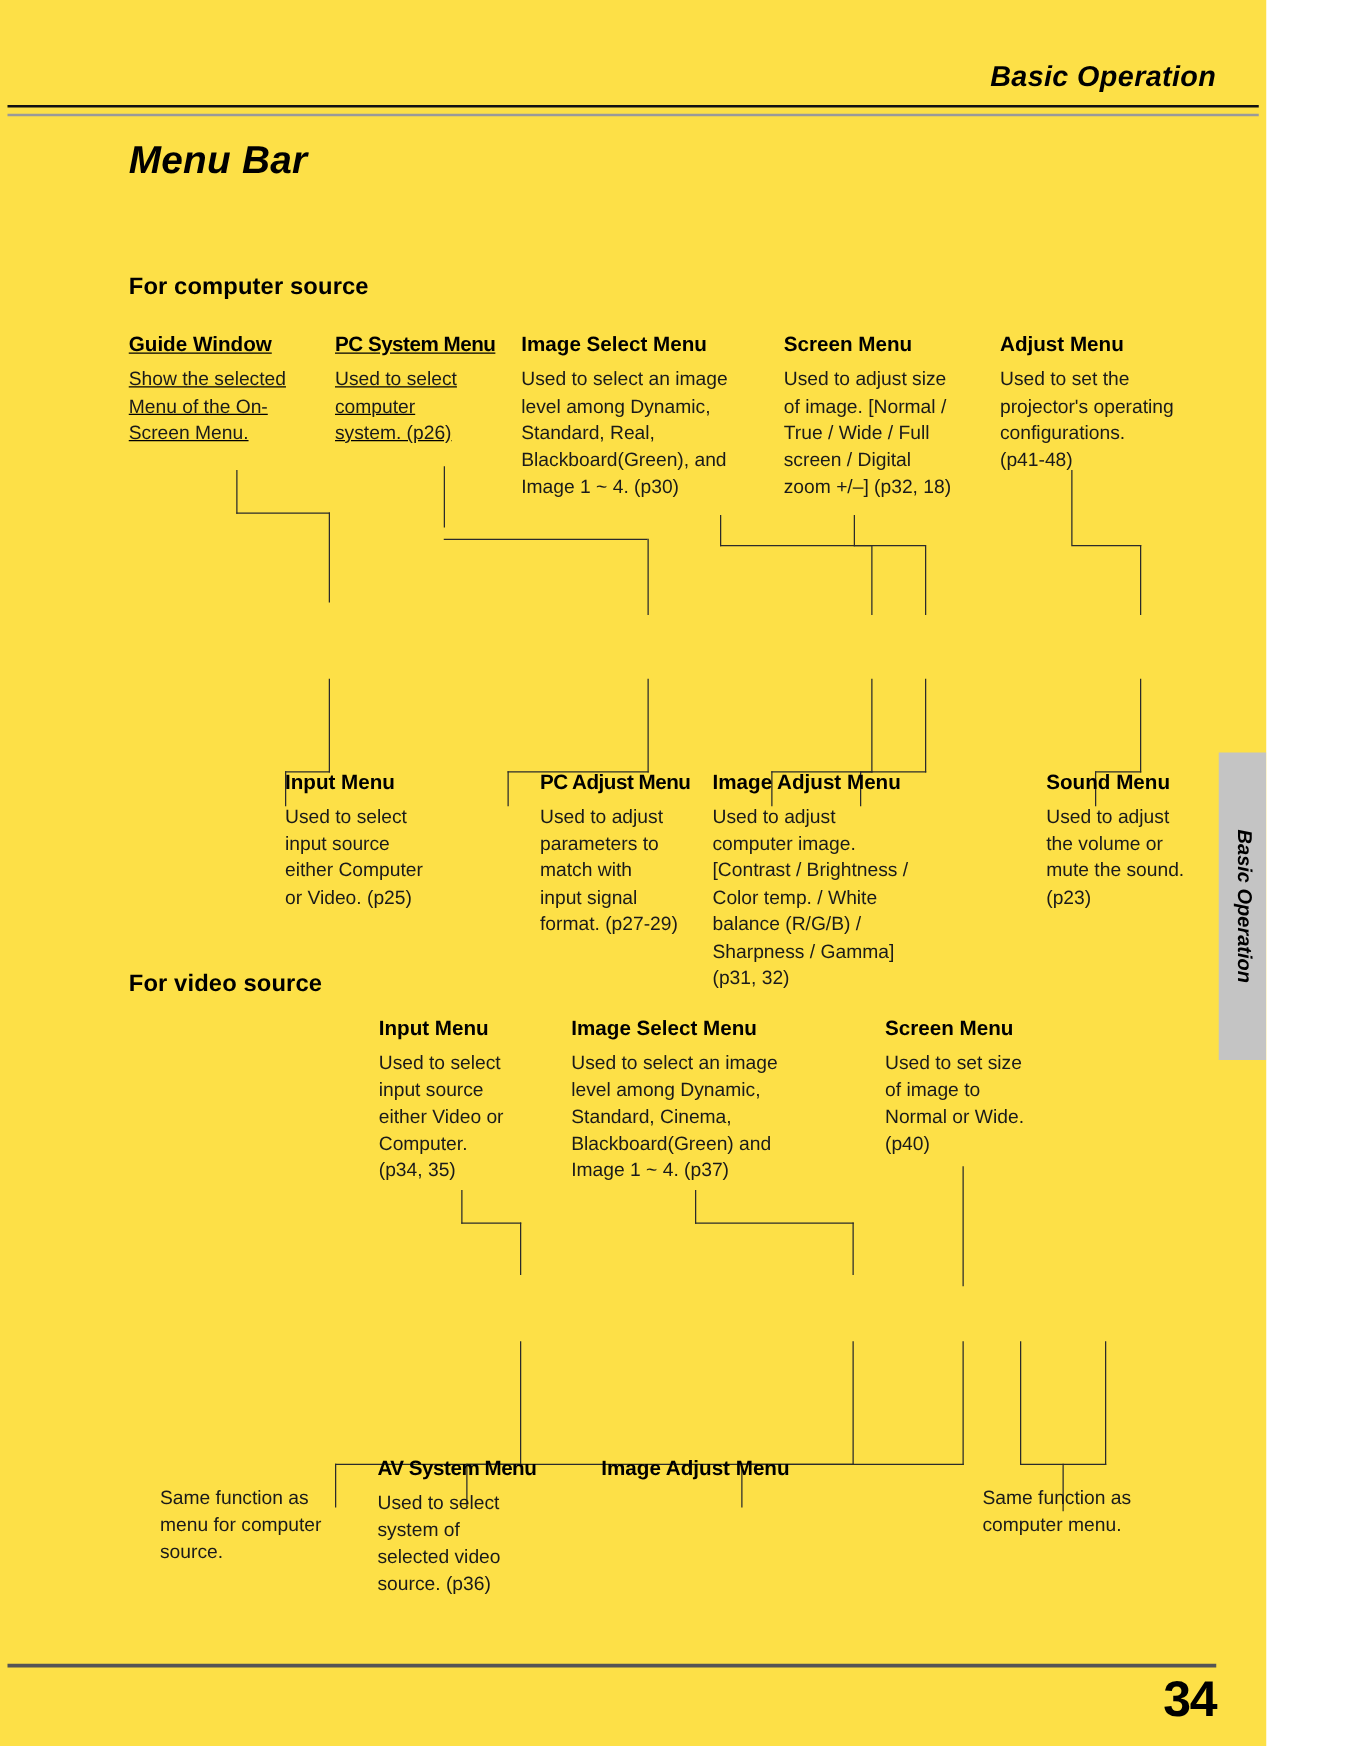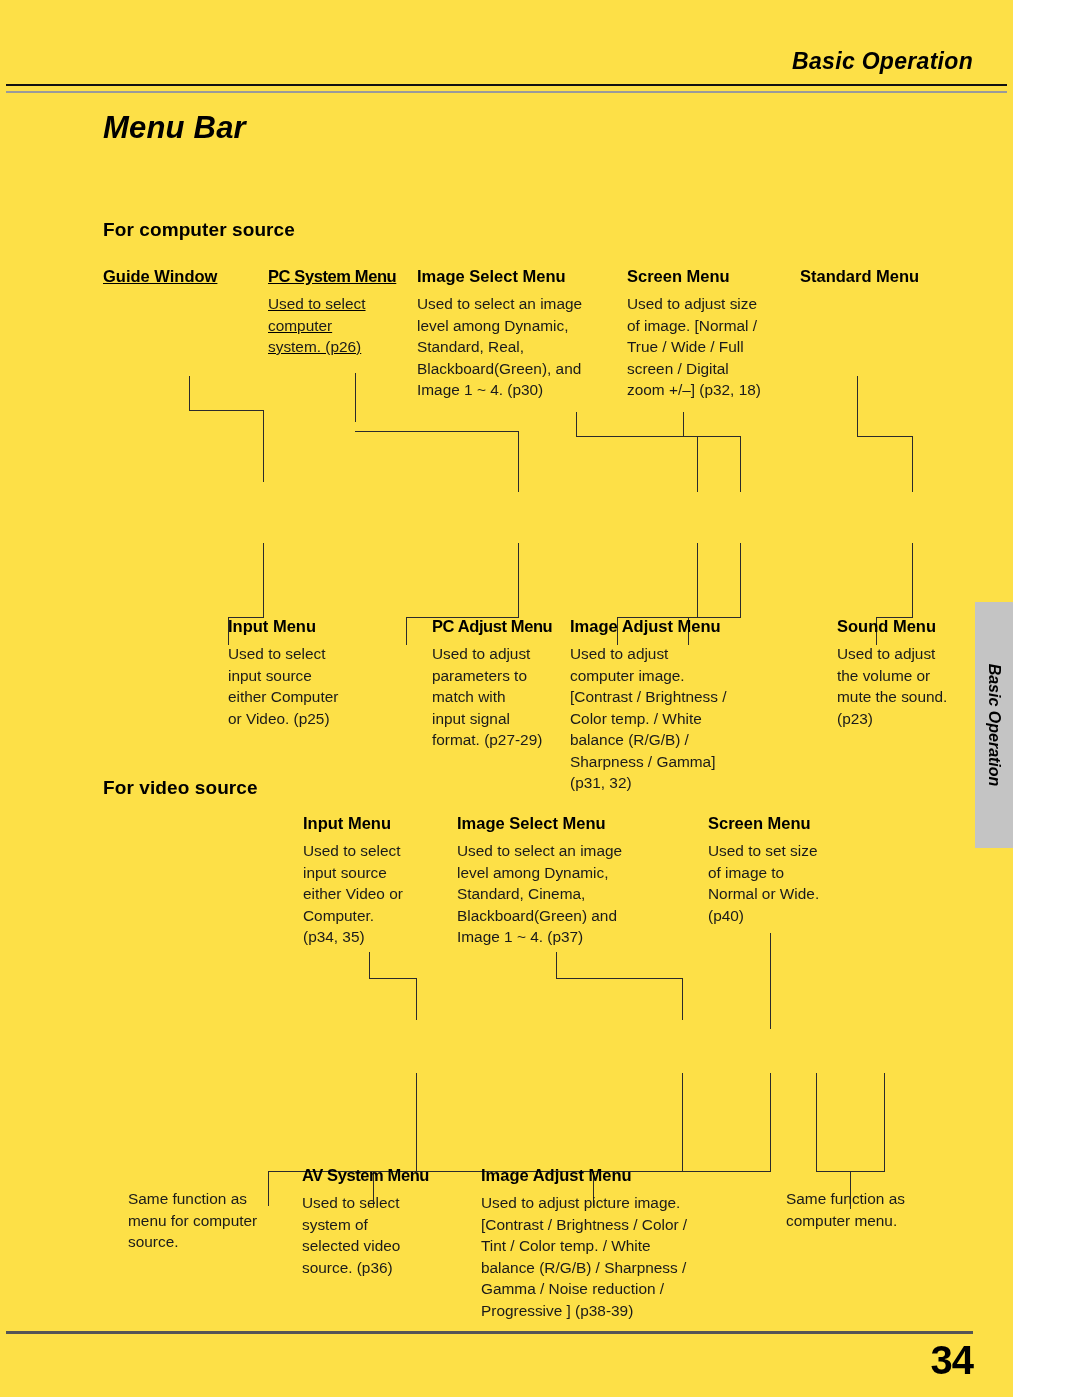--- a/index.html
+++ b/index.html
@@ -139,20 +139,23 @@
 
   <div id="header-title">Basic Operation</div>
   <div id="header-rule"></div>
 
   <div id="page-title">Menu Bar</div>
 
   <div class="section-head" id="head-computer">For computer source</div>
 
   <div class="block" style="left:103px; top:266px; width:155px;text-decoration:underline;">
     <div class="b-title">Guide Window</div>
+    <div class="b-body">Show the selected
+Menu of the On-
+Screen Menu.</div>
   </div>
 
   <div class="block" style="left:268px; top:266px; width:140px;text-decoration:underline;">
     <div class="b-title narrow">PC System Menu</div>
     <div class="b-body">Used to select
 computer
 system.  (p26)</div>
   </div>
 
   <div class="block" style="left:417px; top:266px; width:200px;">
@@ -167,21 +170,25 @@
   <div class="block" style="left:627px; top:266px; width:170px;">
     <div class="b-title">Screen Menu</div>
     <div class="b-body">Used to adjust size
 of image.  [Normal /
 True / Wide / Full
 screen / Digital
 zoom +/–]  (p32, 18)</div>
   </div>
 
   <div class="block" style="left:800px; top:266px; width:180px;">
-    <div class="b-title">Standard Menu</div>
+    <div class="b-title">Adjust Menu</div>
+    <div class="b-body">Used to set the
+projector's operating
+configurations.
+ (p41-48)</div>
   </div>
 
   <div class="ln v" style="left:189px; top:376px; height:35px;"></div>
   <div class="ln h" style="left:189px; top:410px; width:75px;"></div>
   <div class="ln v" style="left:263px; top:410px; height:72px;"></div>
   <div class="ln v" style="left:263px; top:543px; height:75px;"></div>
   <div class="ln h" style="left:228px; top:617px; width:36px;"></div>
   <div class="ln v" style="left:228px; top:617px; height:28px;"></div>
 
   <div class="ln v" style="left:355px; top:373px; height:49px;"></div>
@@ -309,26 +316,20 @@
   <div class="block" style="left:302px; top:1165px; width:150px;">
     <div class="b-title narrow">AV System Menu</div>
     <div class="b-body">Used to select
 system of
 selected video
 source.  (p36)</div>
   </div>
 
   <div class="block" style="left:481px; top:1165px; width:290px;">
     <div class="b-title">Image Adjust Menu</div>
-    <div class="b-body">Used to adjust picture image.
-[Contrast / Brightness / Color /
-Tint / Color temp. / White
-balance (R/G/B) / Sharpness /
-Gamma / Noise reduction /
-Progressive ]  (p38-39)</div>
   </div>
 
   <div class="block" style="left:786px; top:1188px; width:170px;">
     <div class="b-body">Same function as
 computer menu.</div>
   </div>
 
   <div id="side-tab">
     <span>Basic Operation</span>
   </div>

